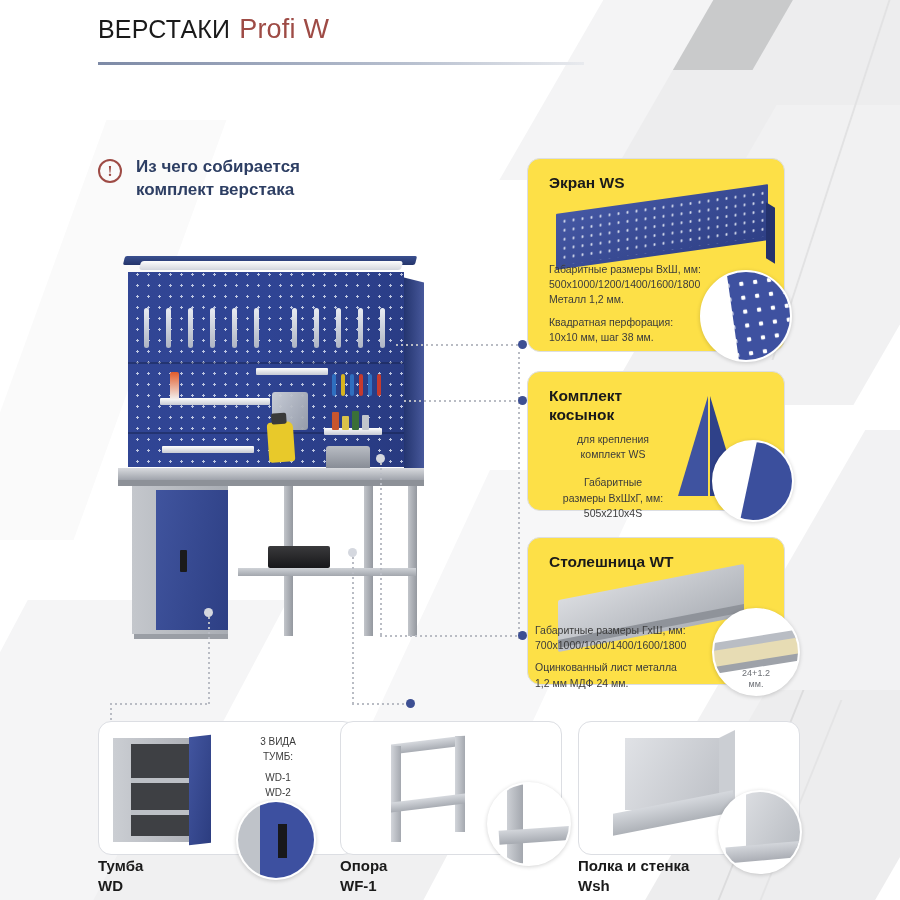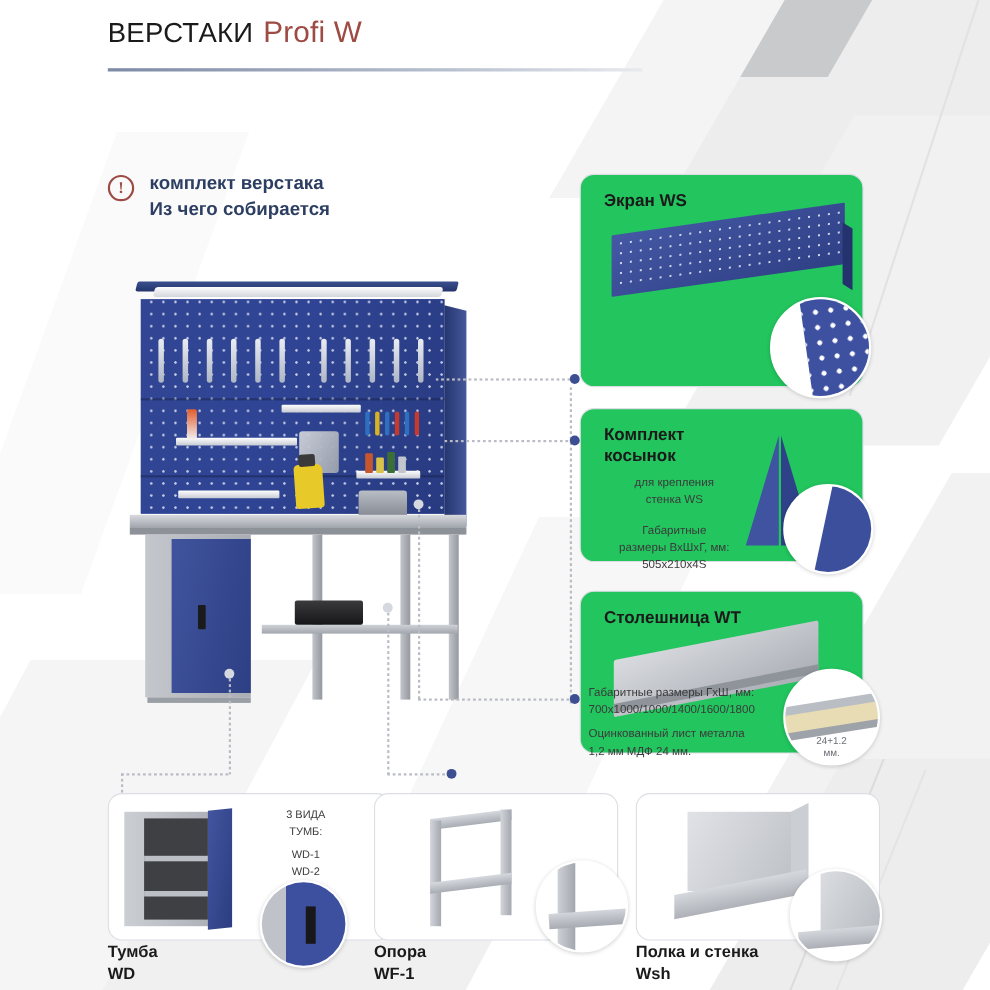--- a/index.html
+++ b/index.html
@@ -135,21 +135,21 @@
   .conn { position:absolute; z-index:6; pointer-events:none; }
   .conn.h { height:2px; background-image:linear-gradient(90deg,#b9bcc4 48%, transparent 0);
             background-size:5px 2px; background-repeat:repeat-x; }
   .conn.v { width:2px;  background-image:linear-gradient(180deg,#b9bcc4 48%, transparent 0);
             background-size:2px 5px; background-repeat:repeat-y; }
   .node { position:absolute; width:9px; height:9px; border-radius:50%;
           background:#3d4f93; z-index:7; }
   .node-light { background:#d5d8df; }
 
   
-  .card { position:absolute; background:#22c55e; border:1px solid #dcdee3;
+  .card { position:absolute; background:#fde047; border:1px solid #dcdee3;
           border-radius:13px; z-index:5; }
   .card h3 { font-size:15.5px; font-weight:bold; color:#1a1a1a; line-height:1.25; }
   .card .spec { font-size:10.5px; color:#3b3b3b; line-height:1.45; }
   .card .spec p { margin-bottom:7px; }
   .card .spec p:last-child { margin-bottom:0; }
 
   .card-ws  { left:527px; top:158px; width:258px; height:194px; }
   .card-kos { left:527px; top:371px; width:258px; height:140px; }
   .card-wt  { left:527px; top:537px; width:258px; height:148px; }
 
@@ -287,22 +287,22 @@
 <div class="header">
   <h1>
     <span class="brand-plain">ВЕРСТАКИ</span><span class="brand-accent">Profi W</span>
   </h1>
 </div>
 <div class="header-rule"></div>
 
 <div class="section-head">
   <div class="warn-icon">!</div>
   <div class="txt">
+    <div>Из чего собирается</div>
     <div>комплект верстака</div>
-    <div>Из чего собирается</div>
   </div>
 </div>
 
 <div class="bench">
   <div class="lamp-arm"></div>
   <div class="lamp-tube"></div>
 
   <div class="panel"></div>
   <div class="panel-seam seam1"></div>
   <div class="panel-seam seam2"></div>
@@ -381,36 +381,47 @@
 <div class="conn h" style="left:352px; top:703px; width:58px;"></div>
 <div class="node node-light" style="left:348px; top:548px;"></div>
 <div class="node" style="left:406px; top:699px;"></div>
 
 <div class="conn v" style="left:518px; top:352px; height:290px;"></div>
 
 <div class="card card-ws">
   <h3>Экран WS</h3>
   <div class="ws-panel"></div>
   <div class="ws-panel-edge"></div>
+  <div class="spec">
+    <p>
+      <span>Габаритные размеры ВхШ, мм:</span><br>
+      <span>500x1000/1200/1400/1600/1800</span><br>
+      <span>Металл 1,2 мм.</span>
+    </p>
+    <p>
+      <span>Квадратная перфорация:</span><br>
+      <span>10x10 мм, шаг 38 мм.</span>
+    </p>
+  </div>
 </div>
 <div class="mag mag-ws">
   <div class="fill"></div>
 </div>
 
 <div class="card card-kos">
   <h3>
     <span>Комплект</span><br>
     <span>косынок</span>
   </h3>
   <div class="kos-l"></div>
   <div class="kos-r"></div>
   <div class="spec">
     <p>
       <span>для крепления</span><br>
-      <span>стенка WS</span>
+      <span>комплект WS</span>
     </p>
     <p style="margin-top:13px">
       <span>Габаритные</span><br>
       <span>размеры ВхШхГ, мм:</span><br>
       <span>505x210x4S</span>
     </p>
   </div>
 </div>
 <div class="mag mag-kos">
   <div class="fill"></div>

